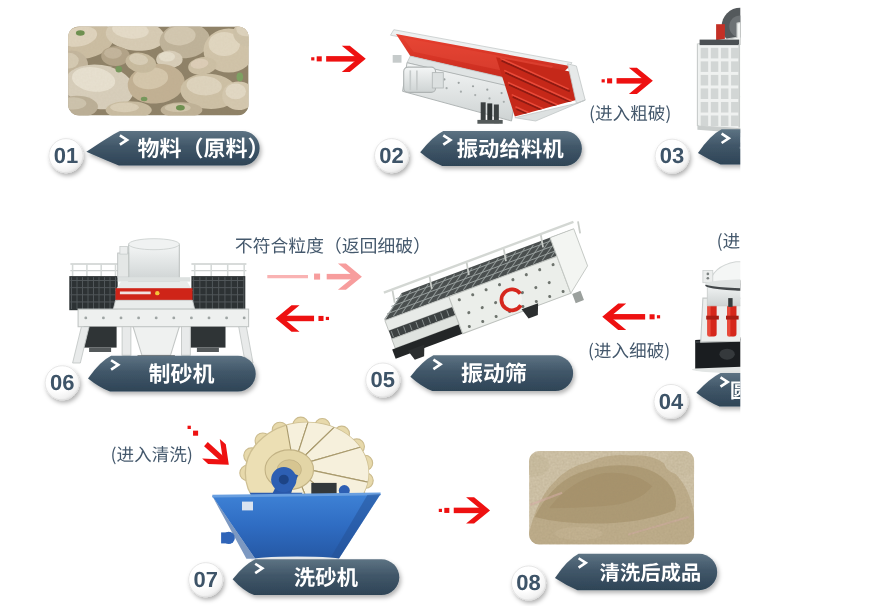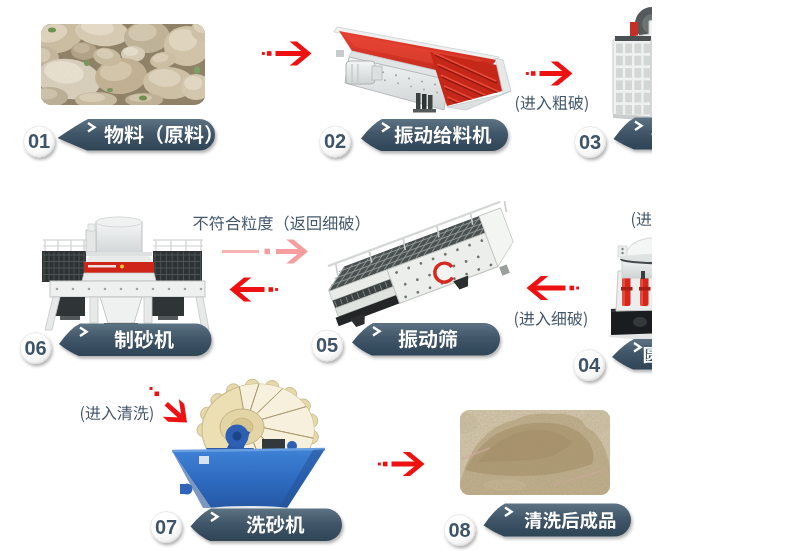--- a/index.html
+++ b/index.html
@@ -1,14 +1,14 @@
 <!DOCTYPE html>
 <html><head><meta charset="utf-8">
 <style>html,body{margin:0;padding:0;background:#ffffff;}
-.page{position:relative;width:652px;height:551px;overflow:hidden;background:#ffffff;font-family:"Liberation Sans",sans-serif;}</style>
+.page{position:relative;width:652px;height:551px;overflow:hidden;background:#ffffff;font-family:"Liberation Sans",sans-serif;padding-left:21px;}</style>
 </head><body>
 <div class="page">
 <svg width="800" height="551" viewBox="0 0 800 551">
 <defs>
 <linearGradient id="gpill" x1="0" y1="0" x2="0" y2="1">
  <stop offset="0" stop-color="#5d7383"></stop>
           <stop offset="0.45" stop-color="#415769"></stop>
           <stop offset="1" stop-color="#2e4456"></stop>
 </linearGradient>
 <radialGradient id="gcirc" cx="0.38" cy="0.32" r="0.75">

